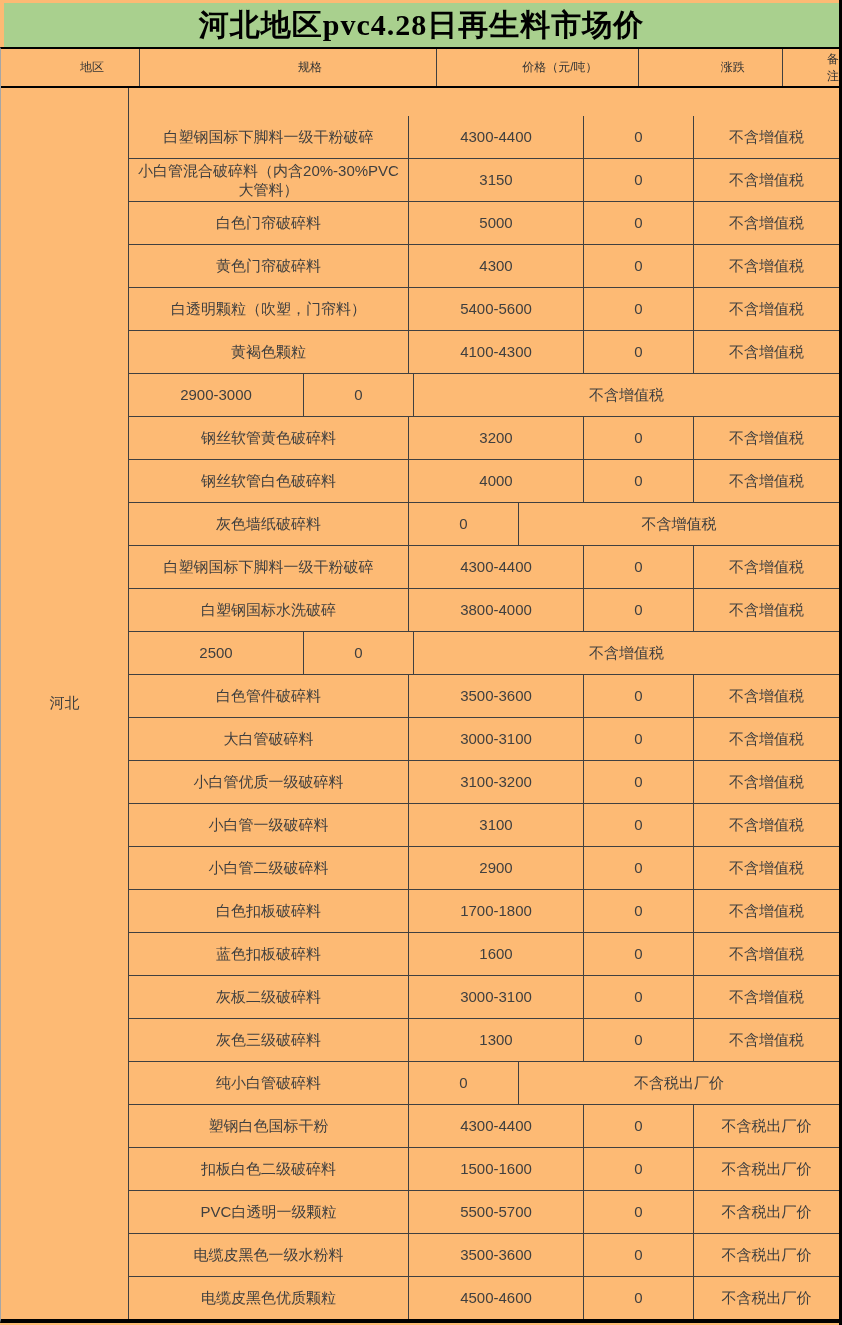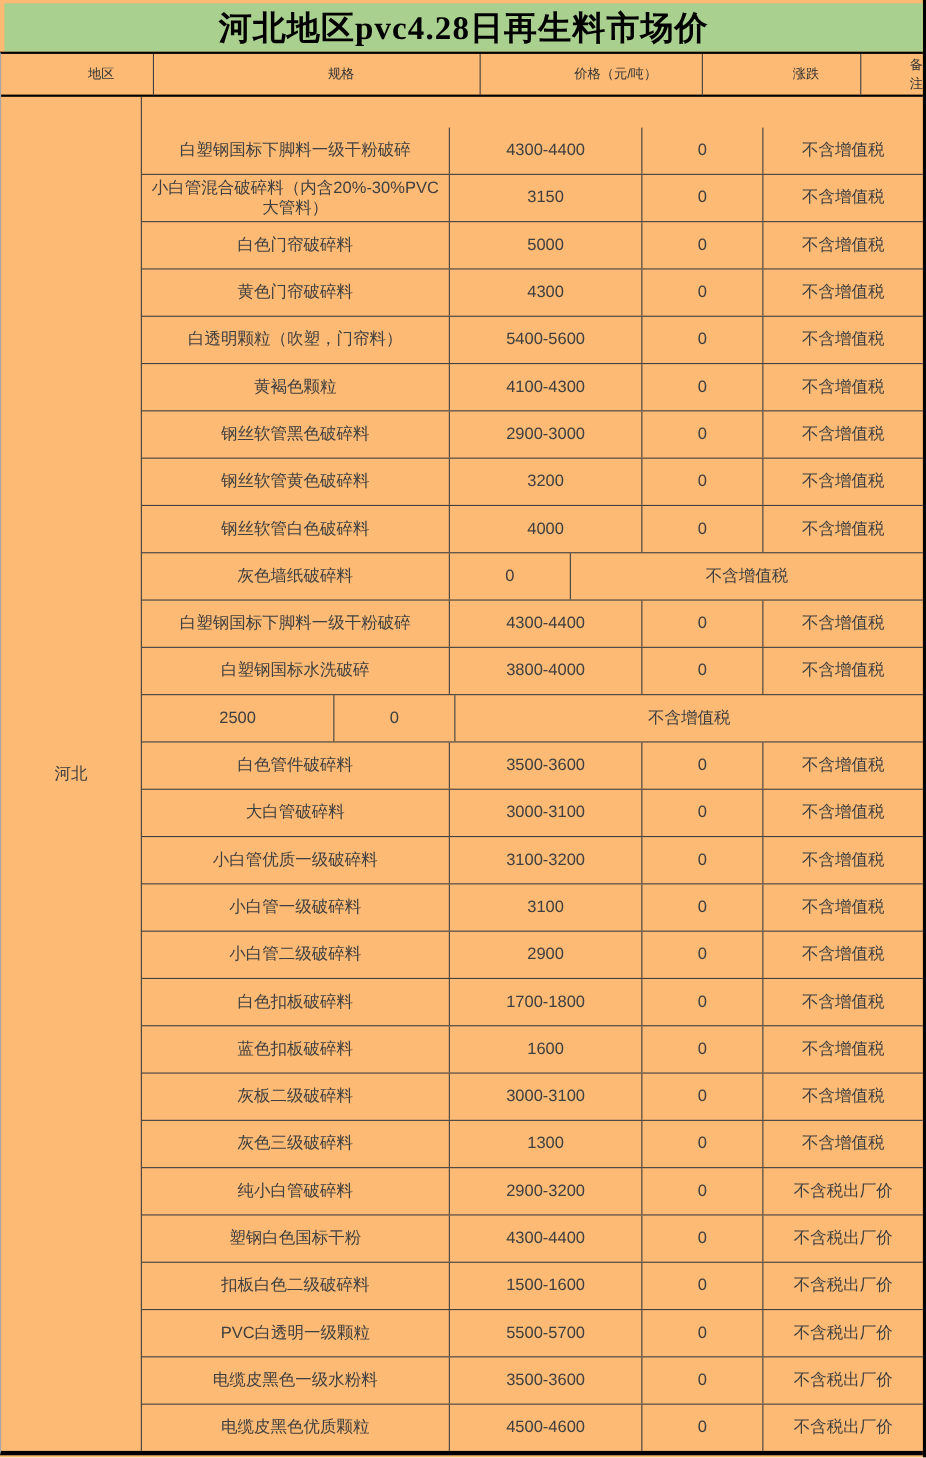--- a/index.html
+++ b/index.html
@@ -158,21 +158,20 @@
           </div>
 
           <div class="row">
             <div class="cell c2">黄褐色颗粒</div>
             <div class="cell c3">4100-4300</div>
             <div class="cell c4">0</div>
             <div class="cell c5">不含增值税</div>
           </div>
 
           <div class="row">
-            <div class="cell c2">钢丝软管黑色破碎料</div>
             <div class="cell c3">2900-3000</div>
             <div class="cell c4">0</div>
             <div class="cell c5">不含增值税</div>
           </div>
 
           <div class="row">
             <div class="cell c2">钢丝软管黄色破碎料</div>
             <div class="cell c3">3200</div>
             <div class="cell c4">0</div>
             <div class="cell c5">不含增值税</div>
@@ -269,21 +268,20 @@
 
           <div class="row">
             <div class="cell c2">灰色三级破碎料</div>
             <div class="cell c3">1300</div>
             <div class="cell c4">0</div>
             <div class="cell c5">不含增值税</div>
           </div>
 
           <div class="row">
             <div class="cell c2">纯小白管破碎料</div>
-            <div class="cell c3">2900-3200</div>
             <div class="cell c4">0</div>
             <div class="cell c5">不含税出厂价</div>
           </div>
 
           <div class="row">
             <div class="cell c2">塑钢白色国标干粉</div>
             <div class="cell c3">4300-4400</div>
             <div class="cell c4">0</div>
             <div class="cell c5">不含税出厂价</div>
           </div>

